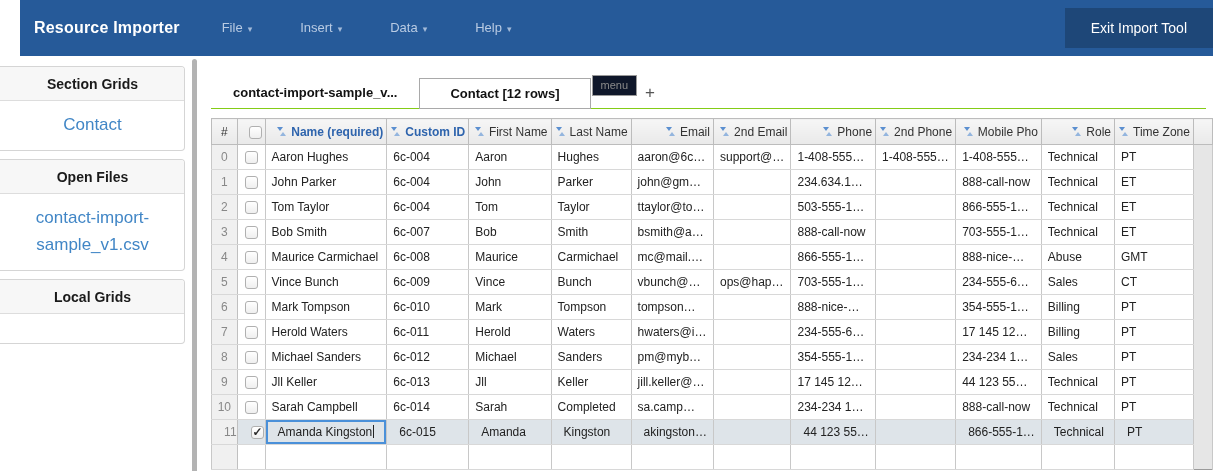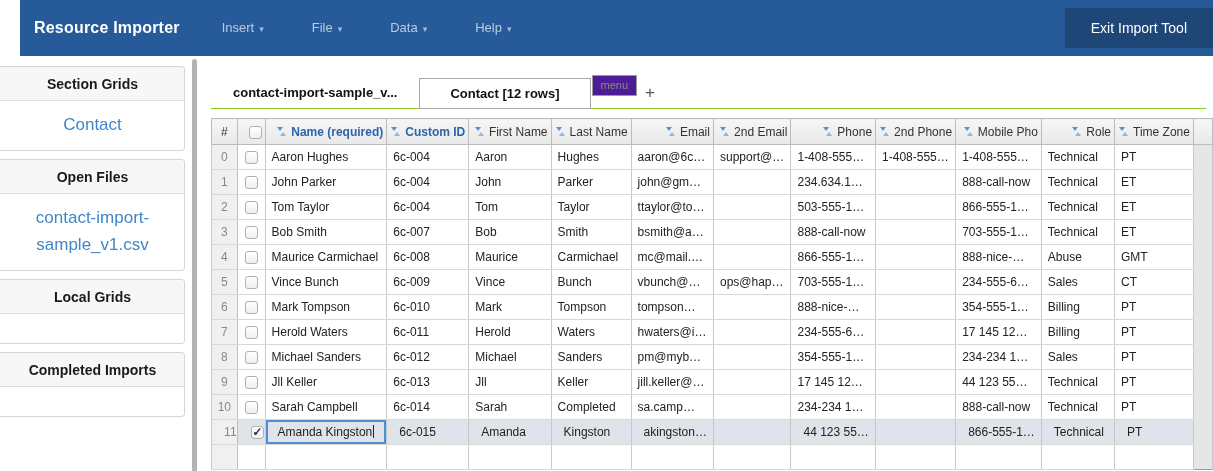--- a/index.html
+++ b/index.html
@@ -22,21 +22,21 @@
   .panel-body.empty { min-height:29px; padding:0; }
   .side-link { color:var(--link,#4186c6); font-size:17px; line-height:1.55; cursor:pointer; text-decoration:none; display:block; overflow-wrap:break-word; }
   .side-scroll { position:absolute; right:3px; top:3px; bottom:2px; width:5px; background:#b3b3b3; border-radius:3px; }
 
   
   .main { flex:1; padding:22px 0 0 11px; }
 
   .tabstrip { display:flex; align-items:stretch; height:31px; width:995px; border-bottom:1px solid #84cc16; position:relative; }
   .tab { font-size:13px; font-weight:bold; color:#111; line-height:30px; padding:0 22px; white-space:nowrap; cursor:pointer; }
   .tab.active { background:#fff; border:1px solid #a9a9a9; padding:0 30px; margin-bottom:-1px; }
-  .menu-chip { align-self:flex-start; margin:-3px 0 0 1px; height:21px; line-height:19px; padding:0 8px; border:1px solid #9a9a9a; background:#4c1d95; color:#8a8a8a; font-size:11px; cursor:pointer; }
+  .menu-chip { align-self:flex-start; margin:-3px 0 0 1px; height:21px; line-height:19px; padding:0 8px; border:1px solid #9a9a9a; background:#0f172a; color:#8a8a8a; font-size:11px; cursor:pointer; }
   .add-tab { align-self:center; font-size:17px; color:#555; padding:0 8px; cursor:pointer; line-height:26px; }
 
   
   .gridwrap { margin-top:9px; }
   table.grid { border-collapse:collapse; table-layout:fixed; border:1px solid #9a9a9a; }
   .grid th { background:linear-gradient(#f6f6f6,#e9e9e9); border:1px solid #bcbcbc; height:26px; font-size:12px; font-weight:normal; color:#333; text-align:right; padding:0 3px 0 4px; white-space:nowrap; overflow:hidden; cursor:pointer; }
   .grid th.req { color:var(--reqHeader,#2e64ad); font-weight:bold; }
   .grid th.numcol { text-align:center; padding:0; }
   .grid td { border-left:1px solid #c8c8c8; border-right:1px solid #c8c8c8; border-top:1px solid #d8d8d8; border-bottom:1px solid #d8d8d8; height:25px; font-size:12px; color:#222; padding:0 6px; white-space:nowrap; overflow:hidden; background:#fff; }
   .grid td.rownum { background:#f0f0f0; color:#888; text-align:center; padding:0; border-right:1px solid #c0c0c0; }
@@ -54,22 +54,22 @@
 
   .cb { display:inline-block; width:13px; height:13px; border:1px solid #b0b0b0; border-radius:3px; background:linear-gradient(#ffffff,#efefef); position:relative; vertical-align:middle; cursor:pointer; }
   .cb.checked::after { content:"✓"; position:absolute; left:1px; top:-2px; font-size:12px; font-weight:bold; color:#2b2b2b; }
 </style>
 </head>
 <body>
 
 <div class="navbar">
   <div class="nav-title">Resource Importer</div>
   <div class="nav-menu">
+    <div class="nav-item"><span>File</span><span class="caret">▾</span></div>
     <div class="nav-item"><span>Insert</span><span class="caret">▾</span></div>
-    <div class="nav-item"><span>File</span><span class="caret">▾</span></div>
     <div class="nav-item"><span>Data</span><span class="caret">▾</span></div>
     <div class="nav-item"><span>Help</span><span class="caret">▾</span></div>
   </div>
   <div class="nav-exit">Exit Import Tool</div>
 </div>
 
 <div class="content">
   <div class="sidebar">
     <div class="panel">
       <div class="panel-header">Section Grids</div>
@@ -78,24 +78,20 @@
       </div>
     </div>
     <div class="panel">
       <div class="panel-header">Open Files</div>
       <div class="panel-body">
         <a class="side-link">contact-import-sample_v1.csv</a>
       </div>
     </div>
     <div class="panel">
       <div class="panel-header">Local Grids</div>
-      <div class="panel-body empty"></div>
-    </div>
-    <div class="panel">
-      <div class="panel-header">Completed Imports</div>
       <div class="panel-body empty"></div>
     </div>
     <div class="side-scroll"></div>
   </div>
 
   <div class="main">
     <div class="tabstrip">
       <div class="tab">contact-import-sample_v...</div>
       <div class="tab active">Contact [12 rows]</div>
       <div class="menu-chip">menu</div>

